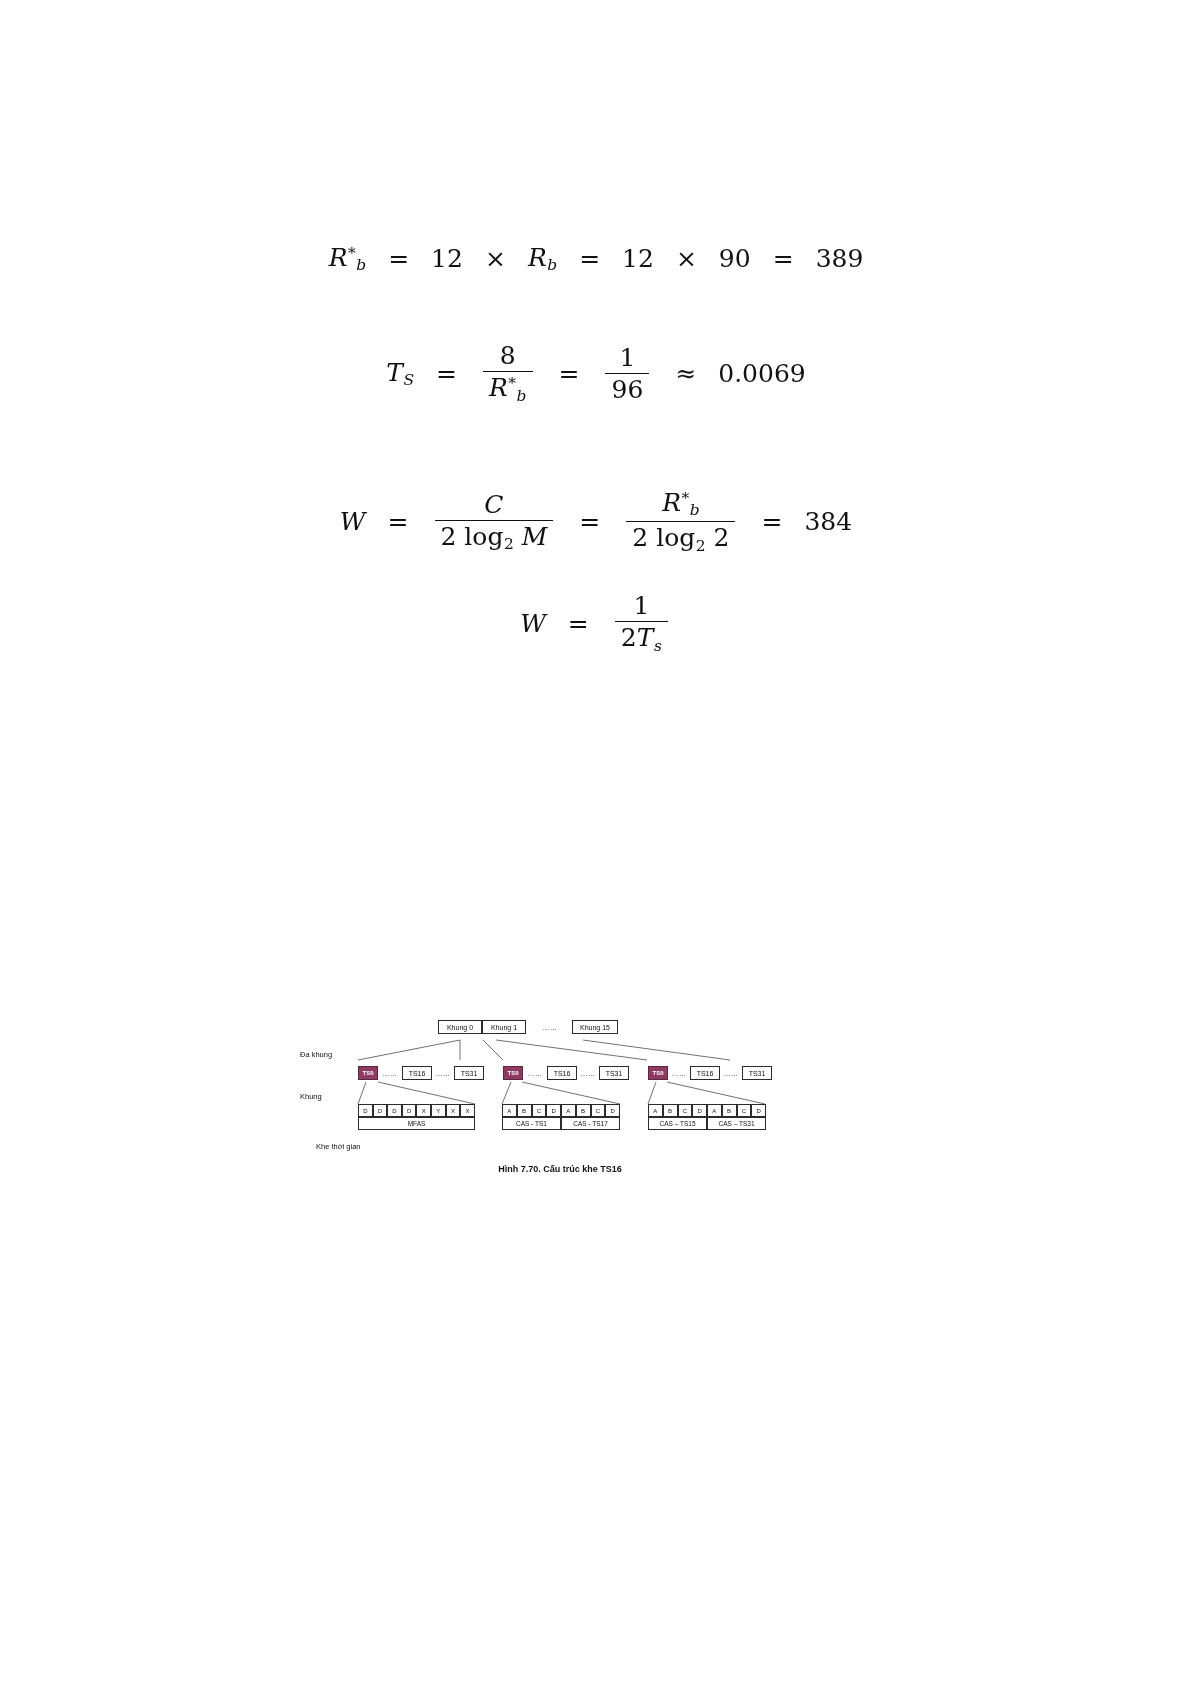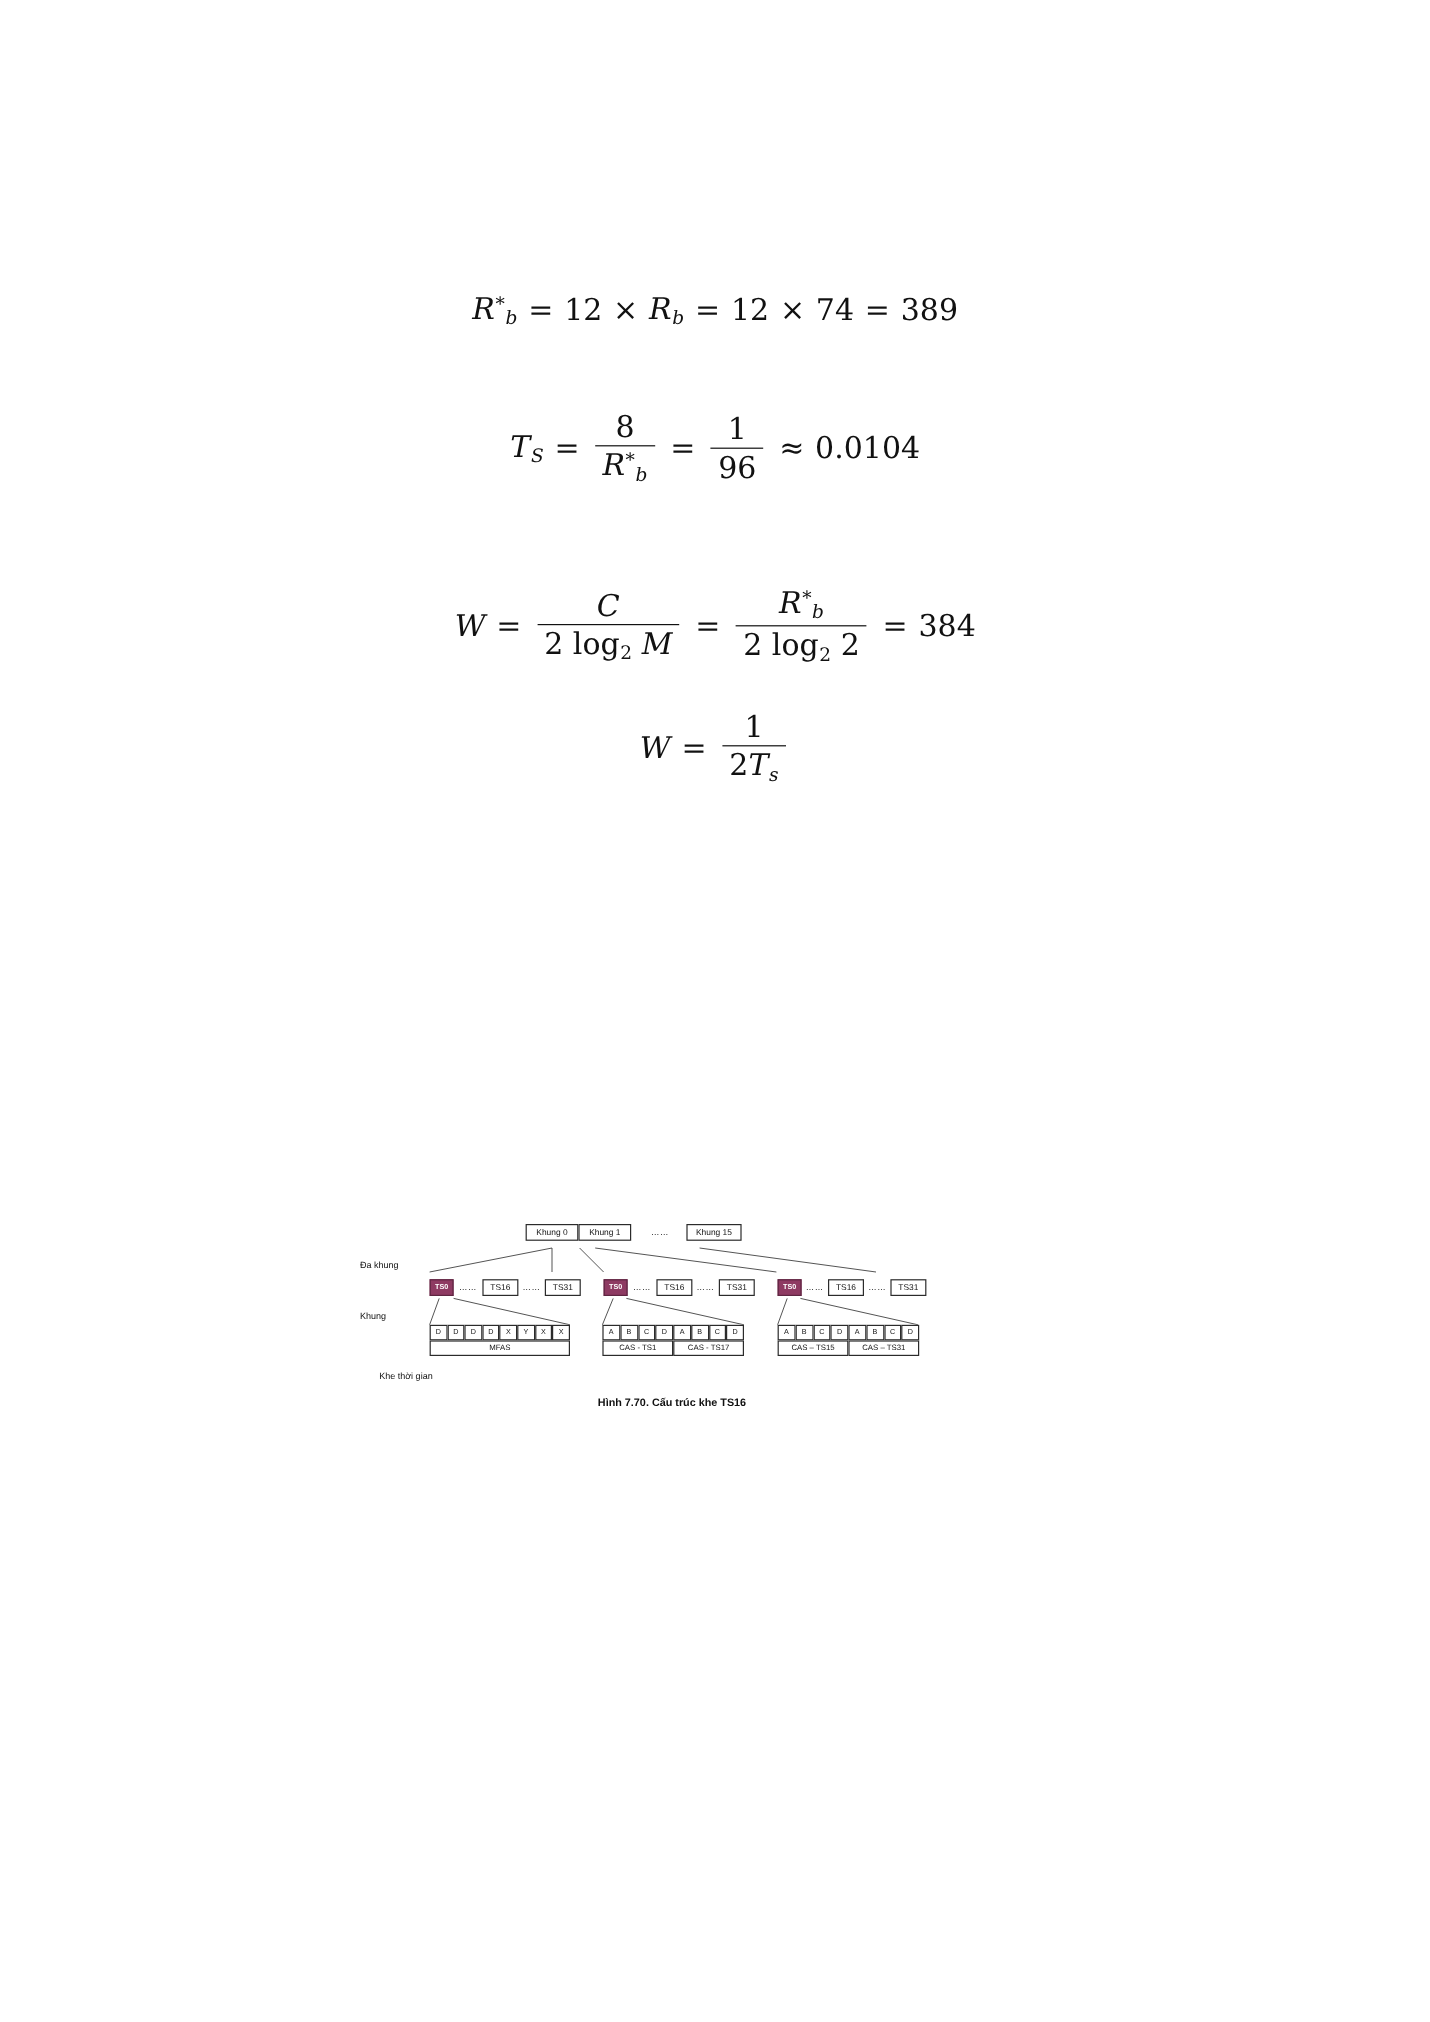--- a/index.html
+++ b/index.html
@@ -27,21 +27,21 @@
     position: absolute;
     width: 100%;
     text-align: center;
     font-family: "DejaVu Serif", serif;
     color: #111;
   }
   .eq .row {
     display: inline-flex;
     align-items: center;
     justify-content: center;
-    gap: 7px;
+    gap: 20px;
   }
   .var {
     font-style: italic;
     font-family: "DejaVu Serif", serif;
   }
   .sub {
     font-size: 0.62em;
     font-style: italic;
     vertical-align: -0.28em;
     margin-left: 0.5px;
@@ -169,21 +169,21 @@
   <div class="eq" id="eq1">
     <span class="row">
       <span class="var"><span>R</span><span class="sup">*</span><span class="sub">b</span></span>
       <span class="op">=</span>
       <span>12</span>
       <span class="op">×</span>
       <span class="var"><span>R</span><span class="sub">b</span></span>
       <span class="op">=</span>
       <span>12</span>
       <span class="op">×</span>
-      <span>74</span>
+      <span>90</span>
       <span class="op">=</span>
       <span>389</span>
     </span>
   </div>
 
   <div class="eq" id="eq2">
     <span class="row">
       <span class="var"><span>T</span><span class="sub">S</span></span>
       <span class="op">=</span>
       <span class="frac">
@@ -191,21 +191,21 @@
         <span class="bar"></span>
         <span class="den"><span class="var">R</span><span class="sup">*</span><span class="sub">b</span></span>
       </span>
       <span class="op">=</span>
       <span class="frac">
         <span class="num">1</span>
         <span class="bar"></span>
         <span class="den">96</span>
       </span>
       <span class="op">≈</span>
-      <span>0.0104</span>
+      <span>0.0069</span>
     </span>
   </div>
 
   <div class="eq" id="eq3">
     <span class="row">
       <span class="var">W</span>
       <span class="op">=</span>
       <span class="frac">
         <span class="num var">C</span>
         <span class="bar"></span>

